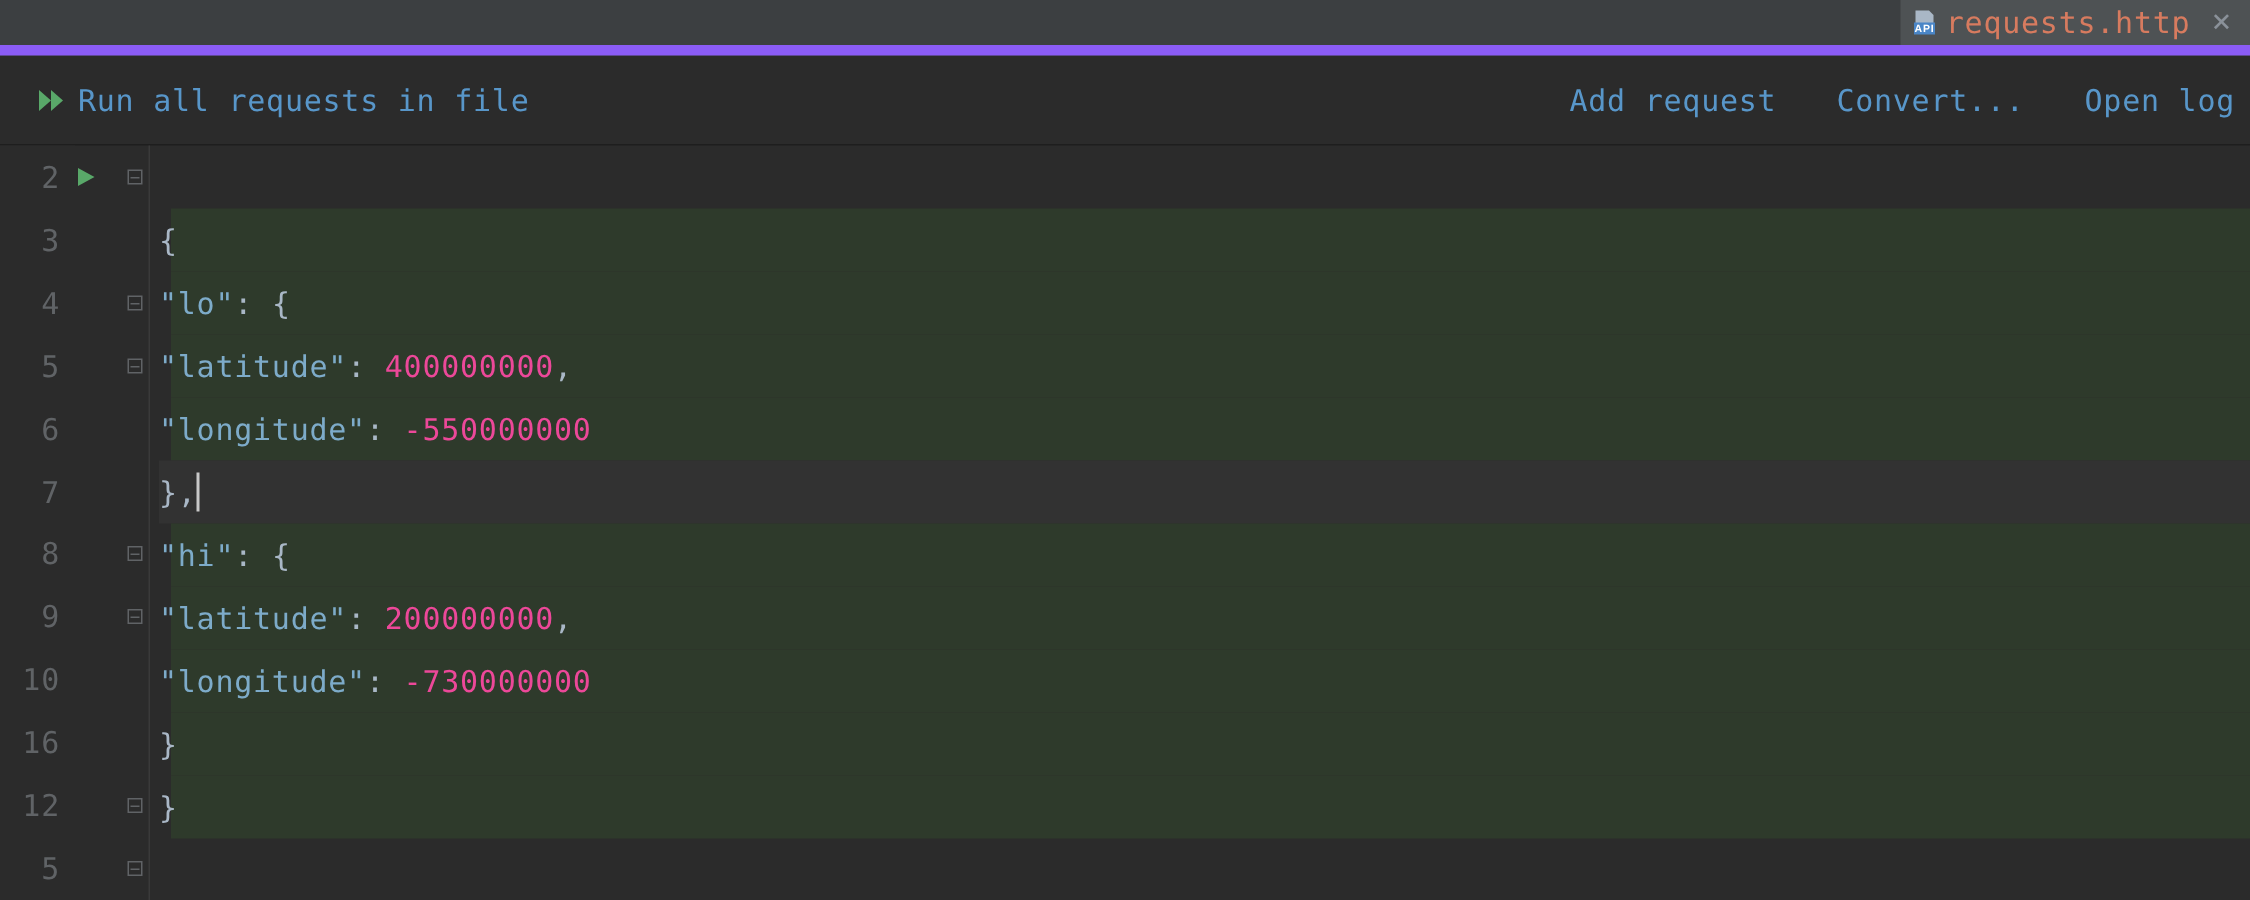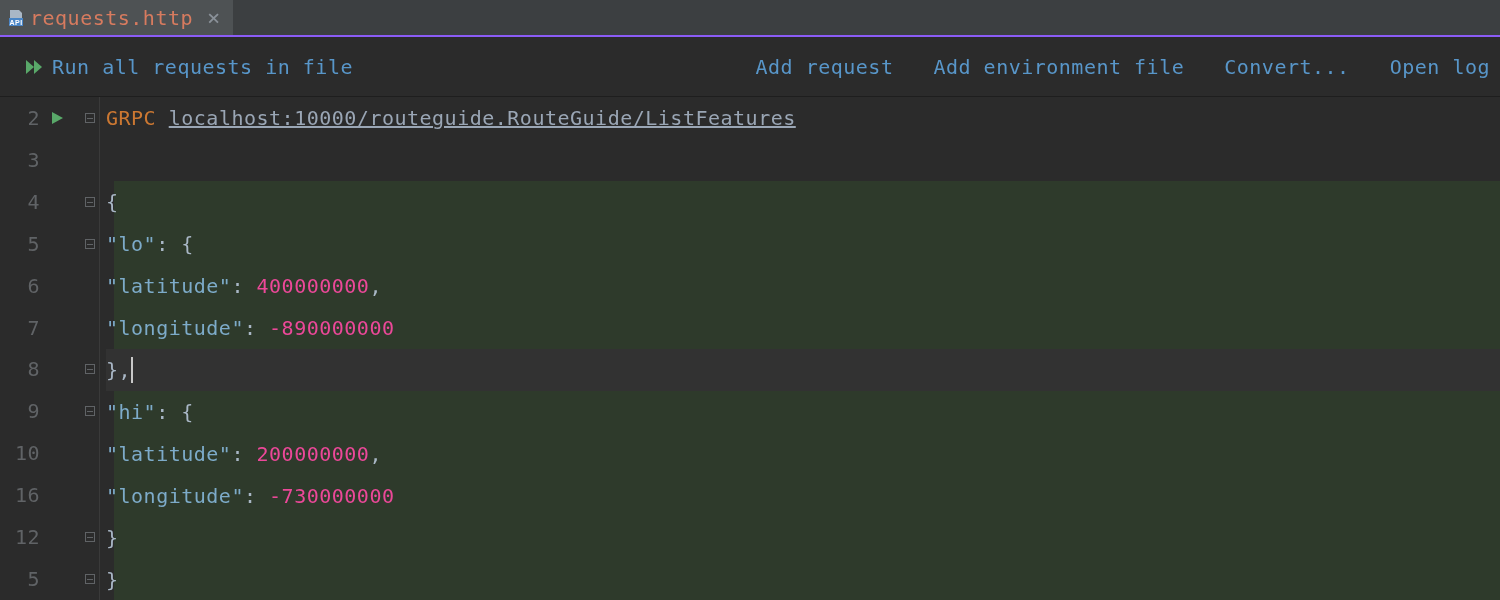--- a/index.html
+++ b/index.html
@@ -10,21 +10,22 @@
     font-size: 20px;
     width: 1500px;
     height: 600px;
     overflow: hidden;
     letter-spacing: 0.5px;
   }
   .tab-bar {
     background: #3c3f41;
     height: 37px;
     display: flex;
-    border-bottom: 2px solid #8b5cf6;
+    border-bottom: 7px solid #8b5cf6;
+    justify-content: flex-end;
   }
   .tab {
     background: #4e5254;
     display: flex;
     align-items: center;
     padding: 0 12px 0 6px;
     height: 100%;
   }
   .tab-icon {
     width: 20px;
@@ -195,21 +196,20 @@
 <div class="action-bar">
   <span class="run-icon">
     <svg width="22" height="22" viewBox="0 0 22 22">
       <path d="M 2 4 L 10 11 L 2 18 Z" fill="#59A869"></path>
       <path d="M 10 4 L 18 11 L 10 18 Z" fill="#59A869"></path>
     </svg>
   </span>
   <span class="run-label">Run all requests in file</span>
   <span class="spacer"></span>
   <span class="action-link">Add request</span>
-  <span class="action-link">Add environment file</span>
   <span class="action-link">Convert...</span>
   <span class="action-link">Open log</span>
 </div>
 
 <div class="editor">
   <div class="gutter">
     <div class="line-num">2</div>
     <div class="line-num">3</div>
     <div class="line-num">4</div>
     <div class="line-num">5</div>
@@ -252,43 +252,36 @@
     <div class="fold-cell"></div>
     <div class="fold-cell">
         <div class="fold-marker"></div>
       </div>
     <div class="fold-cell">
         <div class="fold-marker"></div>
       </div>
   </div>
 
   <div class="code">
-    <div class="code-line">
-      <span class="code-content">
-        <span class="tk-method">GRPC</span>
-        <span class="tk-op"> </span>
-        <span class="tk-url">localhost:10000/routeguide.RouteGuide/ListFeatures</span>
-      </span>
-    </div>
     <div class="code-line"></div>
     <div class="code-line">
       <span class="hl-green"></span>
       <span class="code-content"><span class="tk-brace">{</span></span>
     </div>
     <div class="code-line">
       <span class="hl-green"></span>
       <span class="code-content">  <span class="tk-key">"lo"</span><span class="tk-colon">: </span><span class="tk-brace">{</span></span>
     </div>
     <div class="code-line">
       <span class="hl-green"></span>
       <span class="code-content">    <span class="tk-key">"latitude"</span><span class="tk-colon">: </span><span class="tk-num">400000000</span><span class="tk-op">,</span></span>
     </div>
     <div class="code-line">
       <span class="hl-green"></span>
-      <span class="code-content">    <span class="tk-key">"longitude"</span><span class="tk-colon">: </span><span class="tk-num">-890000000</span></span>
+      <span class="code-content">    <span class="tk-key">"longitude"</span><span class="tk-colon">: </span><span class="tk-num">-550000000</span></span>
     </div>
     <div class="code-line">
       <span class="caret-line"></span>
       <span class="code-content">  <span class="tk-brace">}</span><span class="tk-op">,</span><span class="caret"></span></span>
     </div>
     <div class="code-line">
       <span class="hl-green"></span>
       <span class="code-content">  <span class="tk-key">"hi"</span><span class="tk-colon">: </span><span class="tk-brace">{</span></span>
     </div>
     <div class="code-line">

